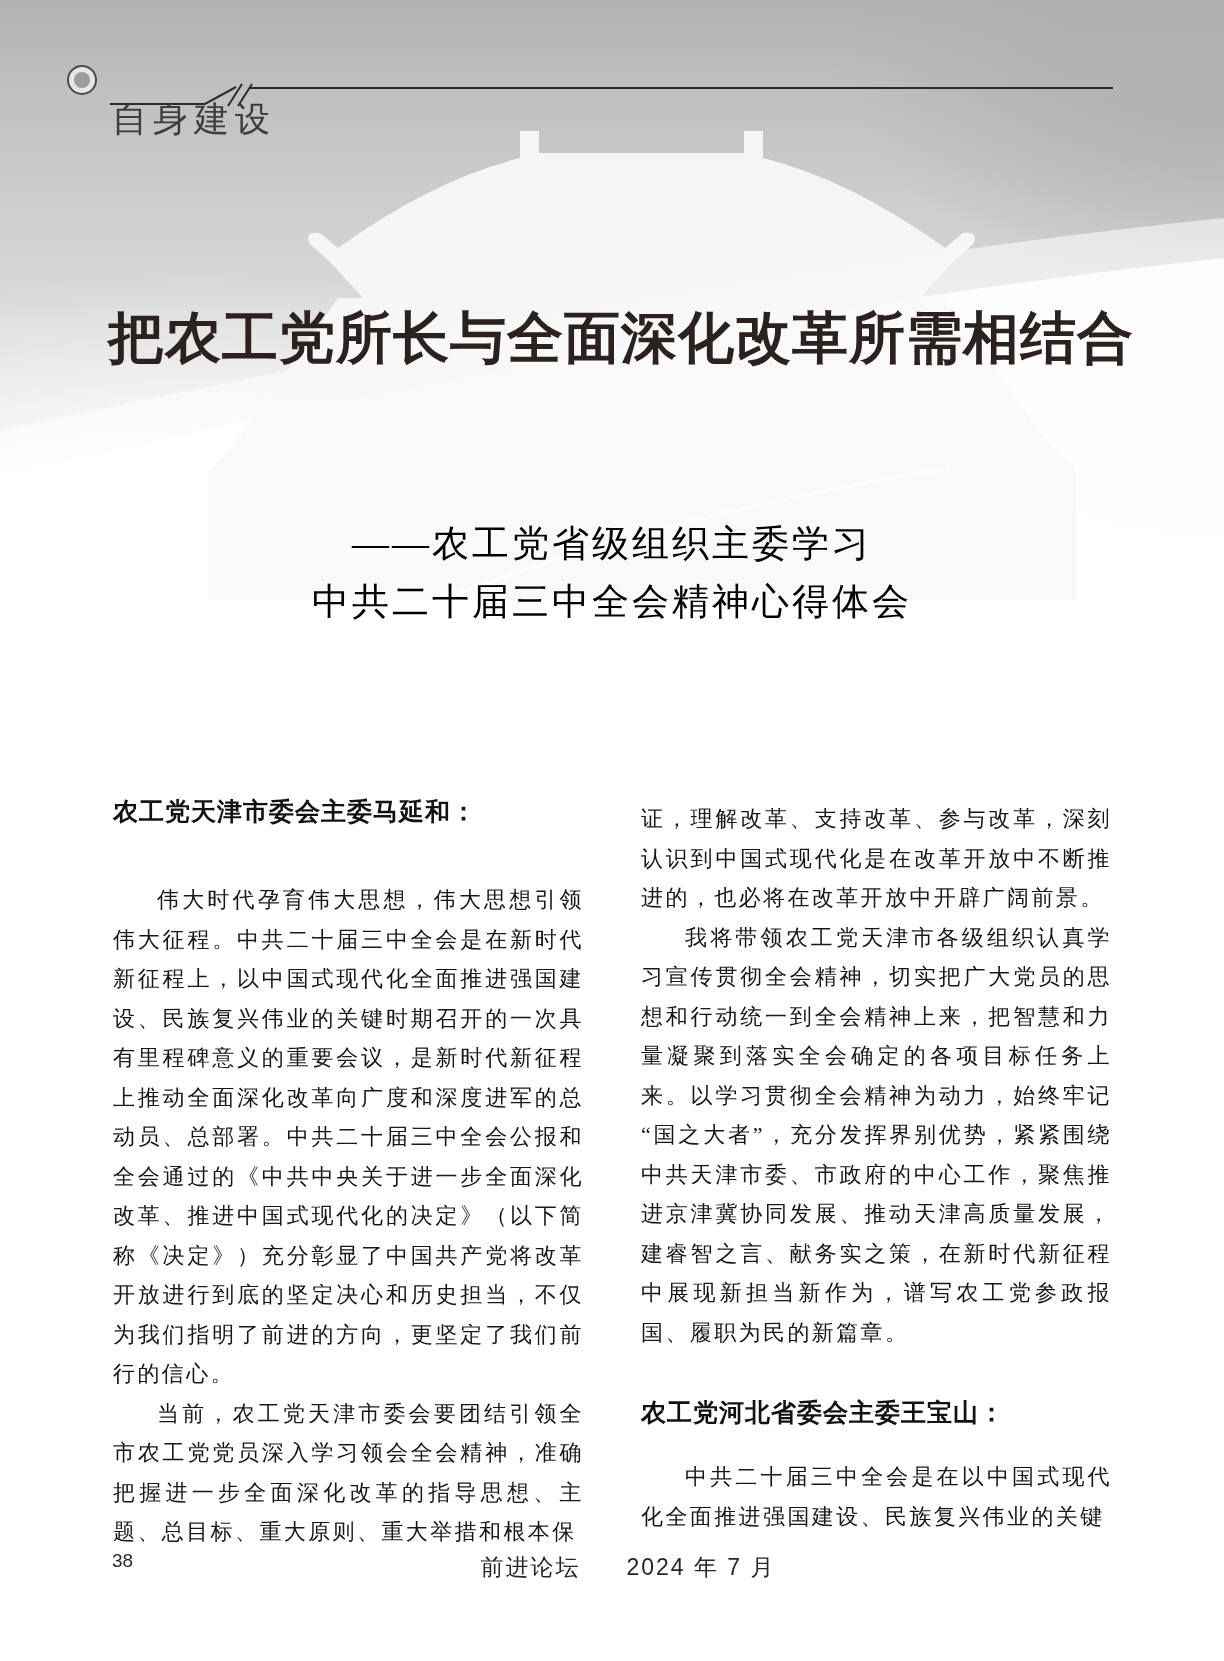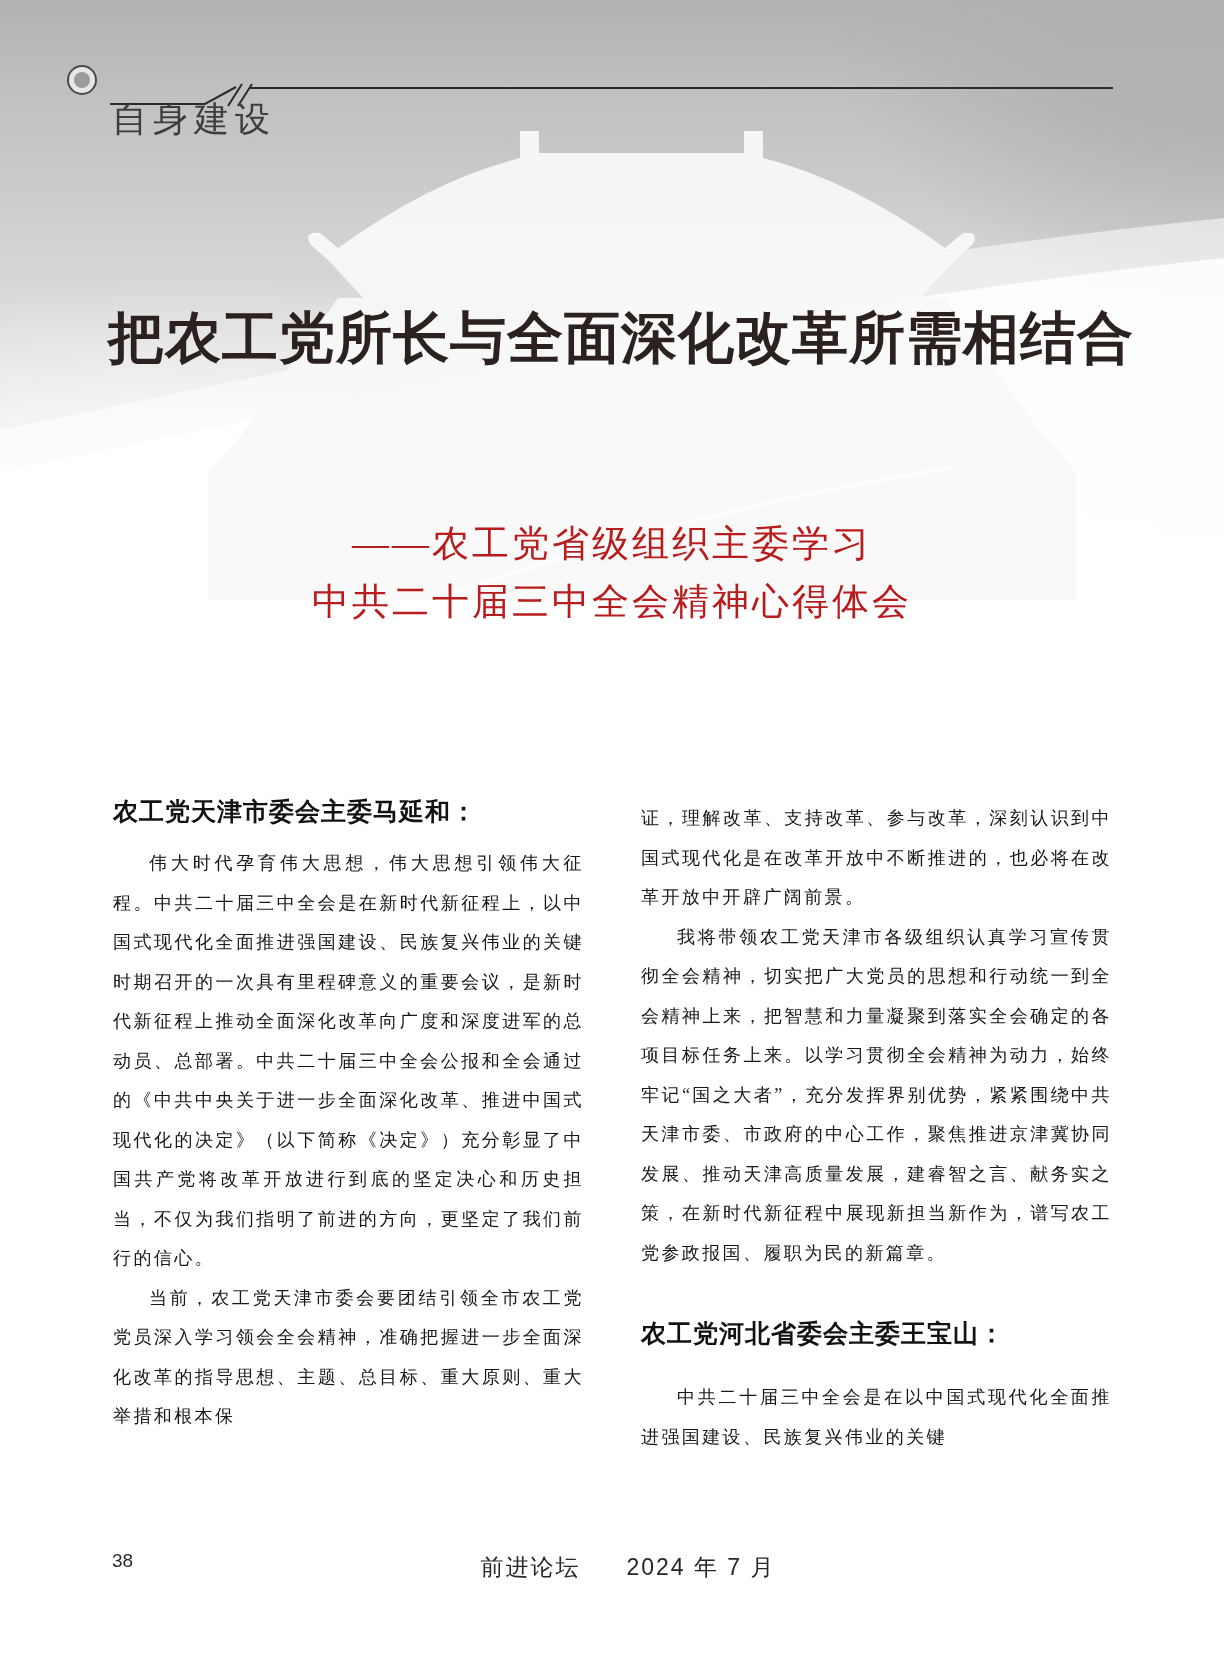--- a/index.html
+++ b/index.html
@@ -33,34 +33,34 @@
     font-size:35px;color:#3d3d3d;letter-spacing:6px;white-space:nowrap;margin-top:32px;
   }
   
   .title{
     position:absolute;left:0;top:292px;width:1224px;text-align:center;
     font-family:"Liberation Sans","DejaVu Sans",sans-serif;
     font-weight:900;font-size:56px;line-height:92px;color:#2b2220;letter-spacing:1px;padding-left:9px;
   }
   .subtitle{
     position:absolute;left:0;top:515px;width:1224px;text-align:center;
-    font-size:37px;line-height:58px;color:#b91c1c;letter-spacing:3px;
+    font-size:37px;line-height:58px;color:#000000;letter-spacing:3px;
   }
   
   .col{position:absolute;width:471px;}
   .col-left{left:113px;top:795px;}
   .col-right{left:641px;top:799px;}
   .col-heading{
     font-family:"Liberation Sans","DejaVu Sans",sans-serif;
     font-weight:bold;font-size:25px;color:#121212;letter-spacing:1px;
-    margin:0 0 16px 0;white-space:nowrap;
+    margin:0 0 52px 0;white-space:nowrap;
   }
   .col-heading.second{margin:44px 0 28px 0;}
   .body-p{
-    margin:0;font-size:18px;line-height:39.5px;color:#171717;
+    margin:0;font-size:22px;line-height:39.5px;color:#171717;
     text-align:justify;letter-spacing:2.4px;
     font-family:"Liberation Serif","DejaVu Serif",serif;
   }
   .body-p.indent{text-indent:2em;}
   
   .page-num{
     position:absolute;left:112px;top:1550px;
     font-family:"Liberation Sans","DejaVu Sans",sans-serif;
     font-size:19px;color:#2a2a2a;
   }

